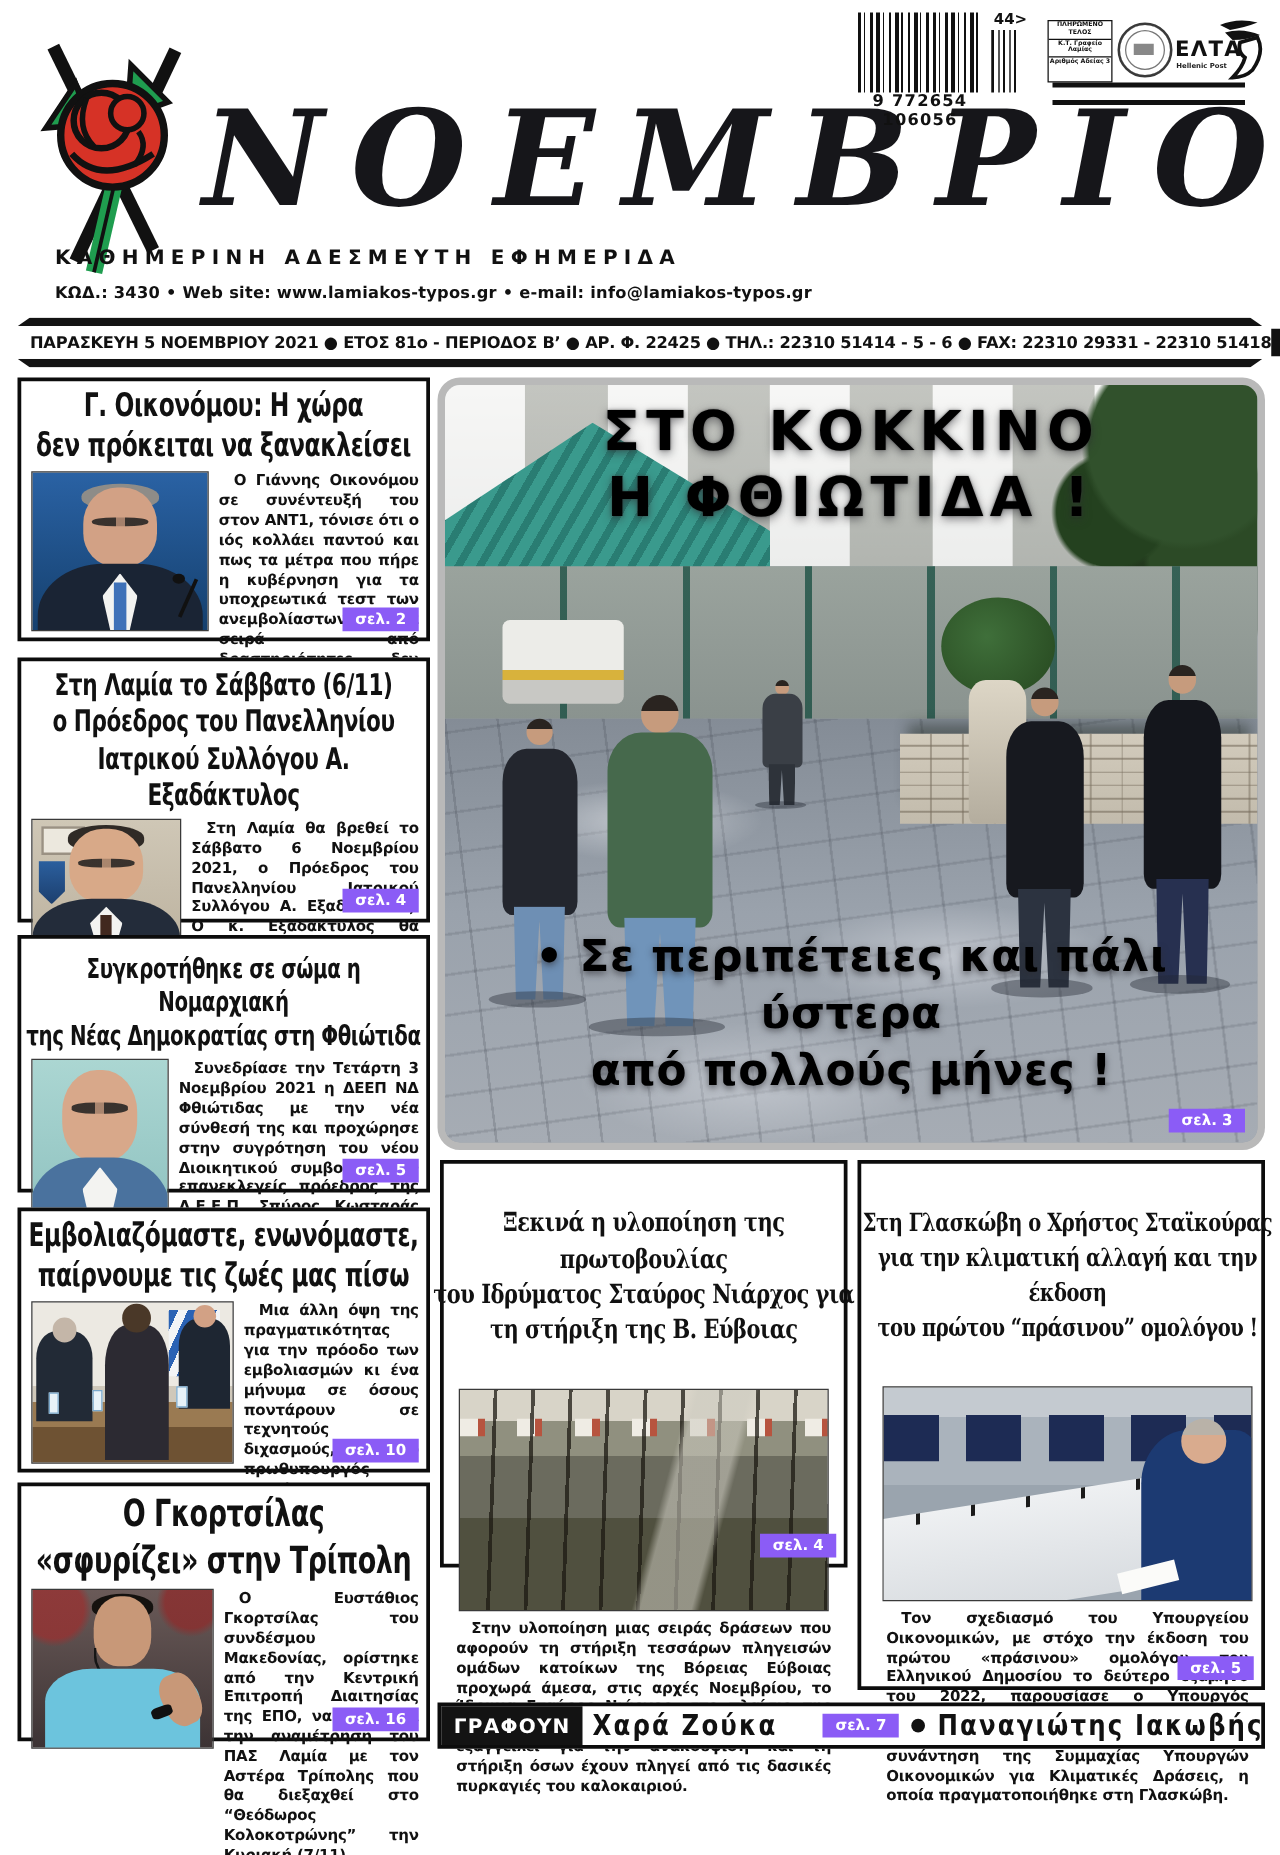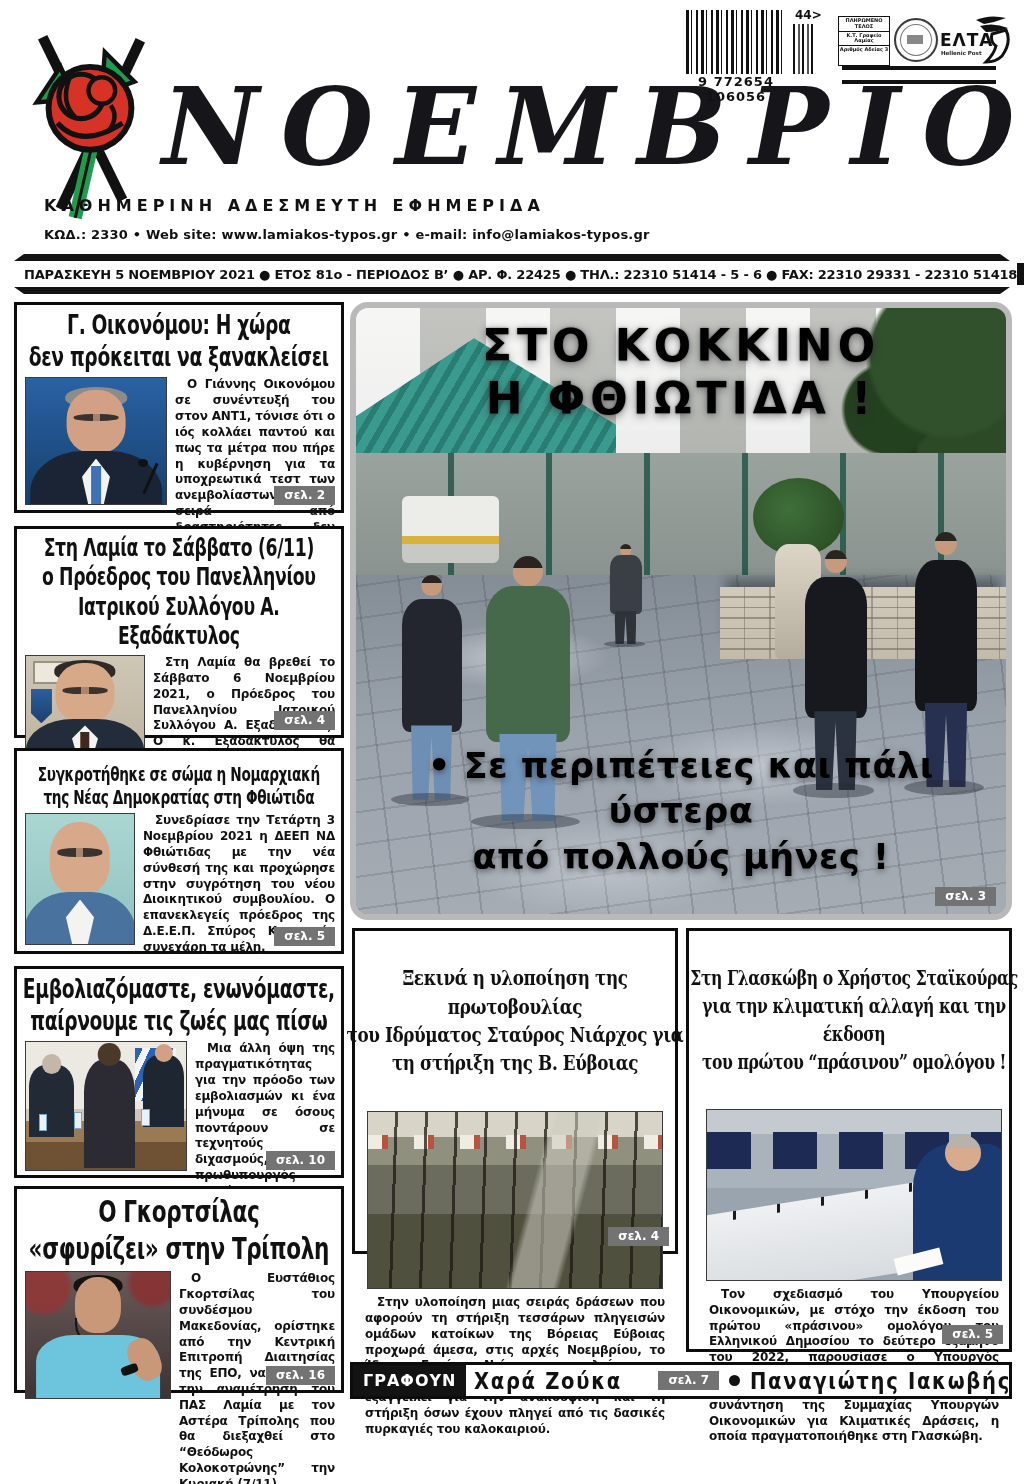--- a/index.html
+++ b/index.html
@@ -45,21 +45,21 @@
   .datebar .strip{position:absolute;left:0;top:7px;width:100%;height:26px;background:#fff;display:flex;align-items:center;}
   .date-info{flex:1;padding-left:10px;font-size:13px;font-weight:bold;letter-spacing:-0.2px;white-space:nowrap;}
   .price{background:#111;color:#fff;font-size:14.5px;font-weight:bold;padding:3px 8px;margin-right:1px;white-space:nowrap;}
 
   
   .abox{position:absolute;border:3px solid #0c0c0c;background:#fff;box-sizing:border-box;}
   .atitle{margin-top:5px;text-align:center;font-weight:bold;line-height:1.22;white-space:pre-line;letter-spacing:-0.5px;}
   .cx{display:block;width:140%;margin-left:-20%;transform:scaleX(.72);transform-origin:50% 0;}
   .arow{position:relative;display:flex;padding:4px 6px 4px 8px;gap:8px;}
   .abody{font-size:12px;font-weight:bold;line-height:1.32;text-align:justify;text-indent:12px;letter-spacing:-0.2px;}
-  .ptag{position:absolute;background:#737373;color:#fff;font-size:12px;font-weight:bold;
+  .ptag{position:absolute;background:#8b5cf6;color:#fff;font-size:12px;font-weight:bold;
         line-height:1.4;padding:1px 10px;right:6px;bottom:5px;white-space:nowrap;}
   .photo{border:1.5px solid #3a3a3a;position:relative;overflow:hidden;flex-shrink:0;box-sizing:border-box;}
 
   
   .pr-head{position:absolute;left:50%;transform:translateX(-50%);background:#d2a185;border-radius:46% 46% 42% 42%;}
   .pr-hair{position:absolute;left:50%;transform:translateX(-50%);border-radius:50% 50% 40% 40%;}
   .pr-glasses{position:absolute;left:50%;transform:translateX(-50%);background:
       linear-gradient(90deg,rgba(30,30,30,.85) 0 42%,rgba(30,30,30,.25) 42% 58%,rgba(30,30,30,.85) 58%);
       border-radius:40%;}
   .pr-torso{position:absolute;left:50%;transform:translateX(-50%);bottom:-2px;border-radius:40% 40% 0 0/75% 75% 0 0;}
@@ -189,21 +189,21 @@
     <circle cx="50" cy="56" r="28" fill="#d63226" stroke="#111" stroke-width="4"></circle>
     <circle cx="44" cy="48" r="15" fill="#d63226" stroke="#111" stroke-width="3.5"></circle>
     <circle cx="58" cy="44" r="9" fill="#d63226" stroke="#111" stroke-width="3"></circle>
     <path d="M28,66 Q44,84 72,66" fill="none" stroke="#111" stroke-width="3.5"></path>
     <path d="M36,36 Q30,52 40,62" fill="none" stroke="#111" stroke-width="3"></path>
     <path d="M64,54 Q70,62 62,72" fill="none" stroke="#111" stroke-width="3"></path>
   </svg>
 
   <div class="mast-title1">ΝΟΕΜΒΡΙΟΥ</div>
   <div class="tagline">ΚΑΘΗΜΕΡΙΝΗ ΑΔΕΣΜΕΥΤΗ ΕΦΗΜΕΡΙΔΑ</div>
-  <div class="codeline">ΚΩΔ.: 2330  •  Web site: www.lamiakos-typos.gr  •  e-mail: info@lamiakos-typos.gr</div>
+  <div class="codeline">ΚΩΔ.: 3430  •  Web site: www.lamiakos-typos.gr  •  e-mail: info@lamiakos-typos.gr</div>
 
   <div class="barcode"></div>
   <div class="barcode-num">9 772654 106056</div>
   <div class="bc-addon-txt">44&gt;</div>
   <div class="bc-addon"></div>
 
   <div class="pbox">
     <div>ΠΛΗΡΩΜΕΝΟ ΤΕΛΟΣ</div>
     <div>Κ.Τ. Γραφείο Λαμίας</div>
     <div>Αριθμός Αδείας 3</div>
@@ -264,21 +264,21 @@
         <div class="pr-torso" style="width:100%;height:40%;background:#232c3a;"></div>
         <div class="pr-shirt" style="width:22%;height:34%;"></div>
         <div class="pr-tie" style="width:8%;height:28%;background:#41281f;"></div>
       </div>
       <div class="abody">Στη Λαμία θα βρεθεί το Σάββατο 6 Νοεμβρίου 2021, ο Πρόεδρος του Πανελληνίου Ιατρικού Συλλόγου Α. Εξαδάκτυλος. Ο κ. Εξαδάκτυλος θα επισκεφτεί την πόλη της Λαμίας προσκεκλημένος του Ιατρικού Συλλόγου Φθιώτιδας.</div>
     </div>
     <span class="ptag">σελ. 4</span>
   </div>
 
   <div class="abox" style="left:14px;top:748px;width:330px;height:206px;">
-    <div class="atitle" style="font-size:19px;margin-top:12px;"><span class="cx">Συγκροτήθηκε σε σώμα η Νομαρχιακή
+    <div class="atitle" style="font-size:22px;margin-top:12px;"><span class="cx">Συγκροτήθηκε σε σώμα η Νομαρχιακή
 της Νέας Δημοκρατίας στη Φθιώτιδα</span></div>
     <div class="arow">
       <div class="photo ph-kos" style="width:110px;height:132px;">
         <div class="pr-head" style="top:6%;width:56%;height:56%;background:#d8a88a;"></div>
         <div class="pr-glasses" style="top:26%;width:42%;height:7%;"></div>
         <div class="pr-torso" style="width:104%;height:42%;background:#4a729e;"></div>
         <div class="pr-shirt" style="width:26%;height:36%;"></div>
       </div>
       <div class="abody">Συνεδρίασε την Τετάρτη 3 Νοεμβρίου 2021 η ΔΕΕΠ ΝΔ Φθιώτιδας με την νέα σύνθεσή της και προχώρησε στην συγρότηση του νέου Διοικητικού συμβουλίου. Ο επανεκλεγείς πρόεδρος της Δ.Ε.Ε.Π. Σπύρος Κωσταράς συνεχάρη τα μέλη.</div>
     </div>

